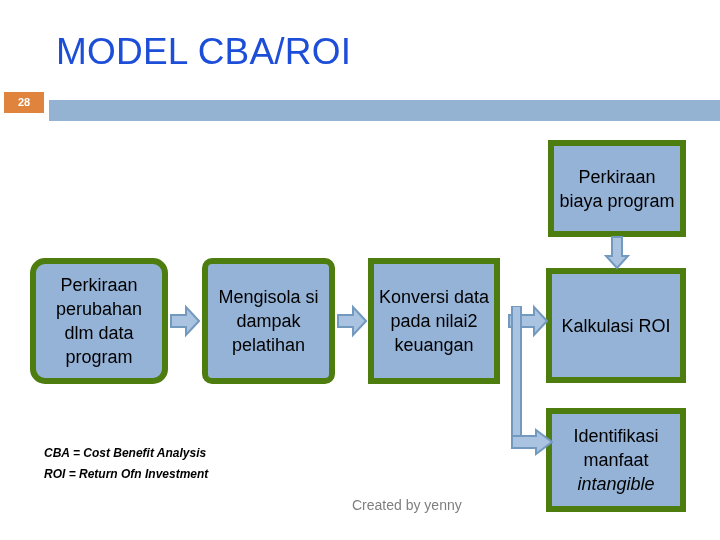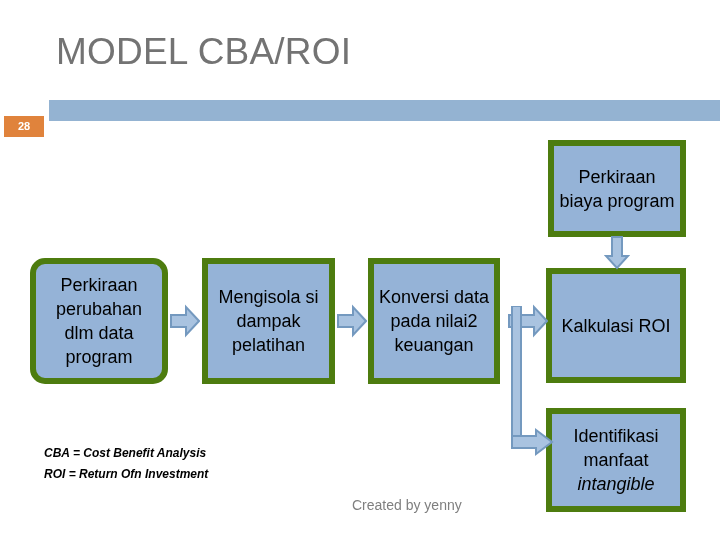--- a/index.html
+++ b/index.html
@@ -24,30 +24,30 @@
 
   
   .slide-title {
     position: absolute;
     left: 56px;
     top: 28px;
     width: 610px;
     height: 50px;
     font-size: 37px;
     line-height: 48px;
-    color: #737373;
+    color: #1d4ed8;
     letter-spacing: 0.2px;
     white-space: nowrap;
   }
 
   
   .page-badge {
     position: absolute;
     left: 4px;
-    top: 116px;
+    top: 92px;
     width: 40px;
     height: 21px;
     background: #E0833C;
   }
   .page-badge span {
     display: block;
     text-align: center;
     font-size: 11px;
     font-weight: bold;
     line-height: 21px;
@@ -75,21 +75,21 @@
     color: #000000;
     font-size: 18px;
     line-height: 24px;
     padding: 2px 4px;
   }
   .fbox .lbl { display: block; width: 100%; }
   .fbox .ital { font-style: italic; }
 
   #box-biaya      { left: 548px; top: 140px;  width: 138px; height: 97px; }
   #box-perubahan  { left: 30px;  top: 258px;  width: 138px; height: 126px; border-radius: 15px; }
-  #box-isolasi    { left: 202px; top: 258px;  width: 133px; height: 126px; }
+  #box-isolasi    { left: 202px; top: 258px;  width: 133px; height: 126px; border-radius: 10px; }
   #box-konversi   { left: 368px; top: 258px;  width: 132px; height: 126px; justify-content: center; }
   #box-kalkulasi  { left: 546px; top: 268px;  width: 140px; height: 115px; }
   #box-intangible { left: 546px; top: 408px;  width: 140px; height: 104px; }
 
   
   .arrow-right {
     position: absolute;
     width: 30px;
     height: 34px;
   }

